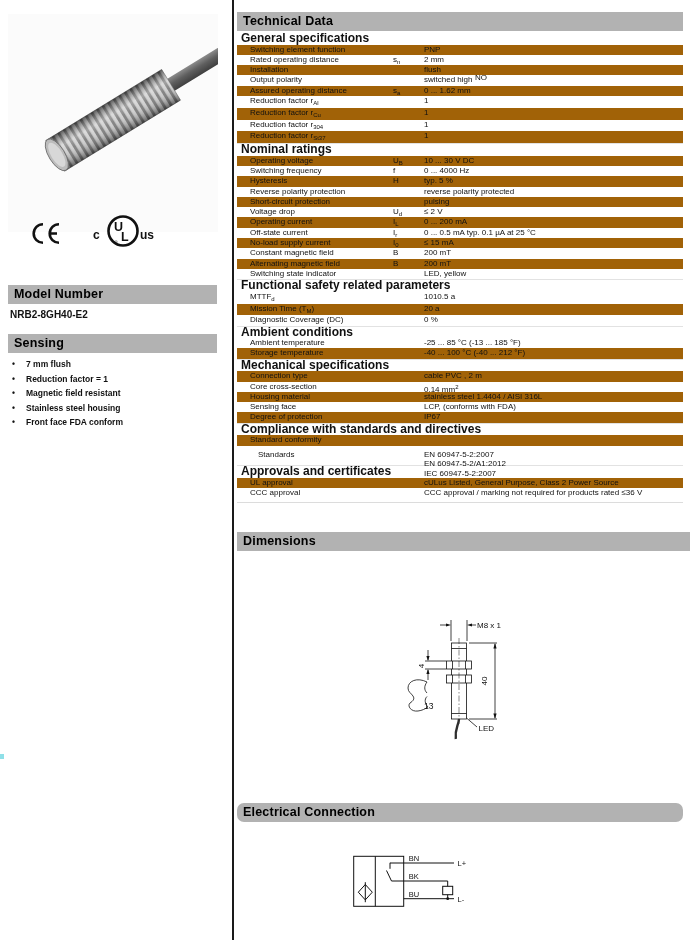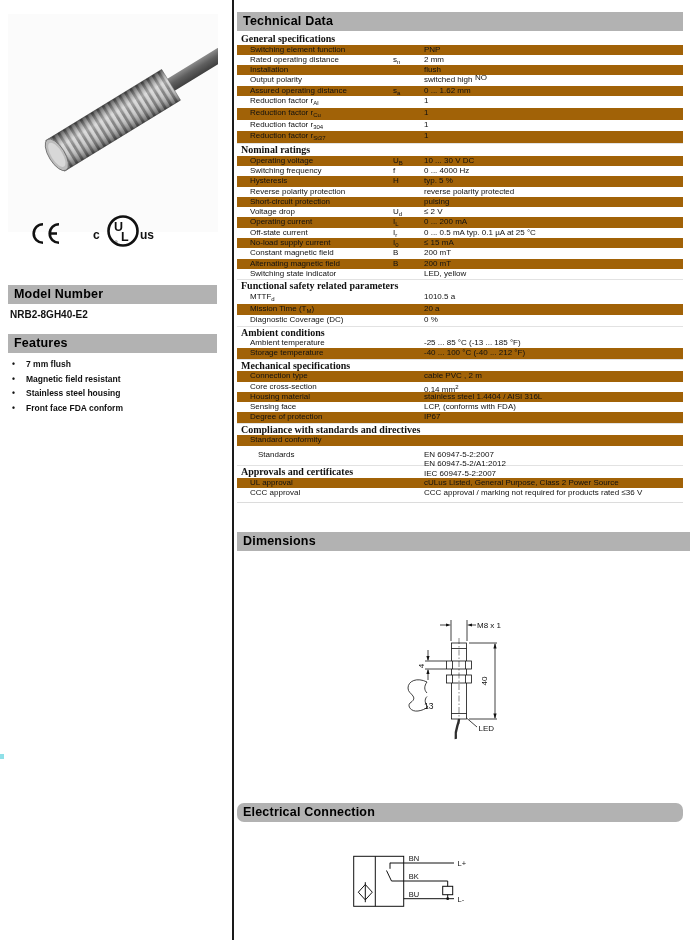--- a/index.html
+++ b/index.html
@@ -16,22 +16,22 @@
   .model-value{left:10px;top:309px;font-size:10px;font-weight:bold;}
   .features-bar{left:8px;top:334px;width:209px;}
   .features{left:12px;top:357px;width:200px;}
   .feat{font-size:8.5px;font-weight:bold;line-height:14.6px;white-space:nowrap;}
   .feat .blt{display:inline-block;width:14px;}
   
   .tech-bar{left:237px;top:12px;width:446px;}
   .dims-bar{left:237px;top:532px;width:453px;}
   .elec-bar{left:237px;top:803px;width:446px;border-radius:7px;}
   .ttable{left:237px;top:33px;width:446px;}
-  .tsec{font-size:10px;font-weight:bold;height:11.5px;line-height:11.5px;padding-left:4px;
-        border-top:1px solid #e2e2e2;font-family:Liberation Serif, serif;}
+  .tsec{font-size:12px;font-weight:bold;height:11.5px;line-height:11.5px;padding-left:4px;
+        border-top:1px solid #e2e2e2;}
   .tsec.first{border-top:none;}
   .trow{position:relative;min-height:10.3px;line-height:10.3px;font-size:8px;}
   .trow.g{background:#a16207;}
   .tl{display:inline-block;padding-left:13px;white-space:nowrap;}
   .ts{position:absolute;left:156px;top:0;}
   .tv{position:absolute;left:187px;top:0;white-space:nowrap;}
   .tv2{position:absolute;left:238px;top:0;margin-top:28px;}
   sub{font-size:6px;vertical-align:-1.5px;}
   sup{font-size:6px;vertical-align:3px;}
   .std{position:relative;margin-top:4px;font-size:8px;line-height:9.7px;}
@@ -92,23 +92,24 @@
       <text x="21" y="19" font-size="12.5" font-weight="bold">U</text>
       <text x="28" y="28.5" font-size="12.5" font-weight="bold">L</text>
       <text x="21.5" y="32.5" font-size="4.5">®</text>
       <text x="47" y="27" font-size="12" font-weight="bold">us</text>
     </svg>
   </div>
 
   <div class="abs bar model-bar">Model Number</div>
   <div class="abs model-value">NRB2-8GH40-E2</div>
 
-  <div class="abs bar features-bar">Features</div>
+  <div class="abs bar features-bar">Sensing</div>
   <div class="abs features">
     <div class="feat"><span class="blt">•</span><span>7 mm flush</span></div>
+    <div class="feat"><span class="blt">•</span><span>Reduction factor = 1</span></div>
     <div class="feat"><span class="blt">•</span><span>Magnetic field resistant</span></div>
     <div class="feat"><span class="blt">•</span><span>Stainless steel housing</span></div>
     <div class="feat"><span class="blt">•</span><span>Front face FDA conform</span></div>
   </div>
 
   <div class="abs bar tech-bar">Technical Data</div>
 
   <div class="abs ttable">
 
     <div class="tsec first">General specifications</div>

